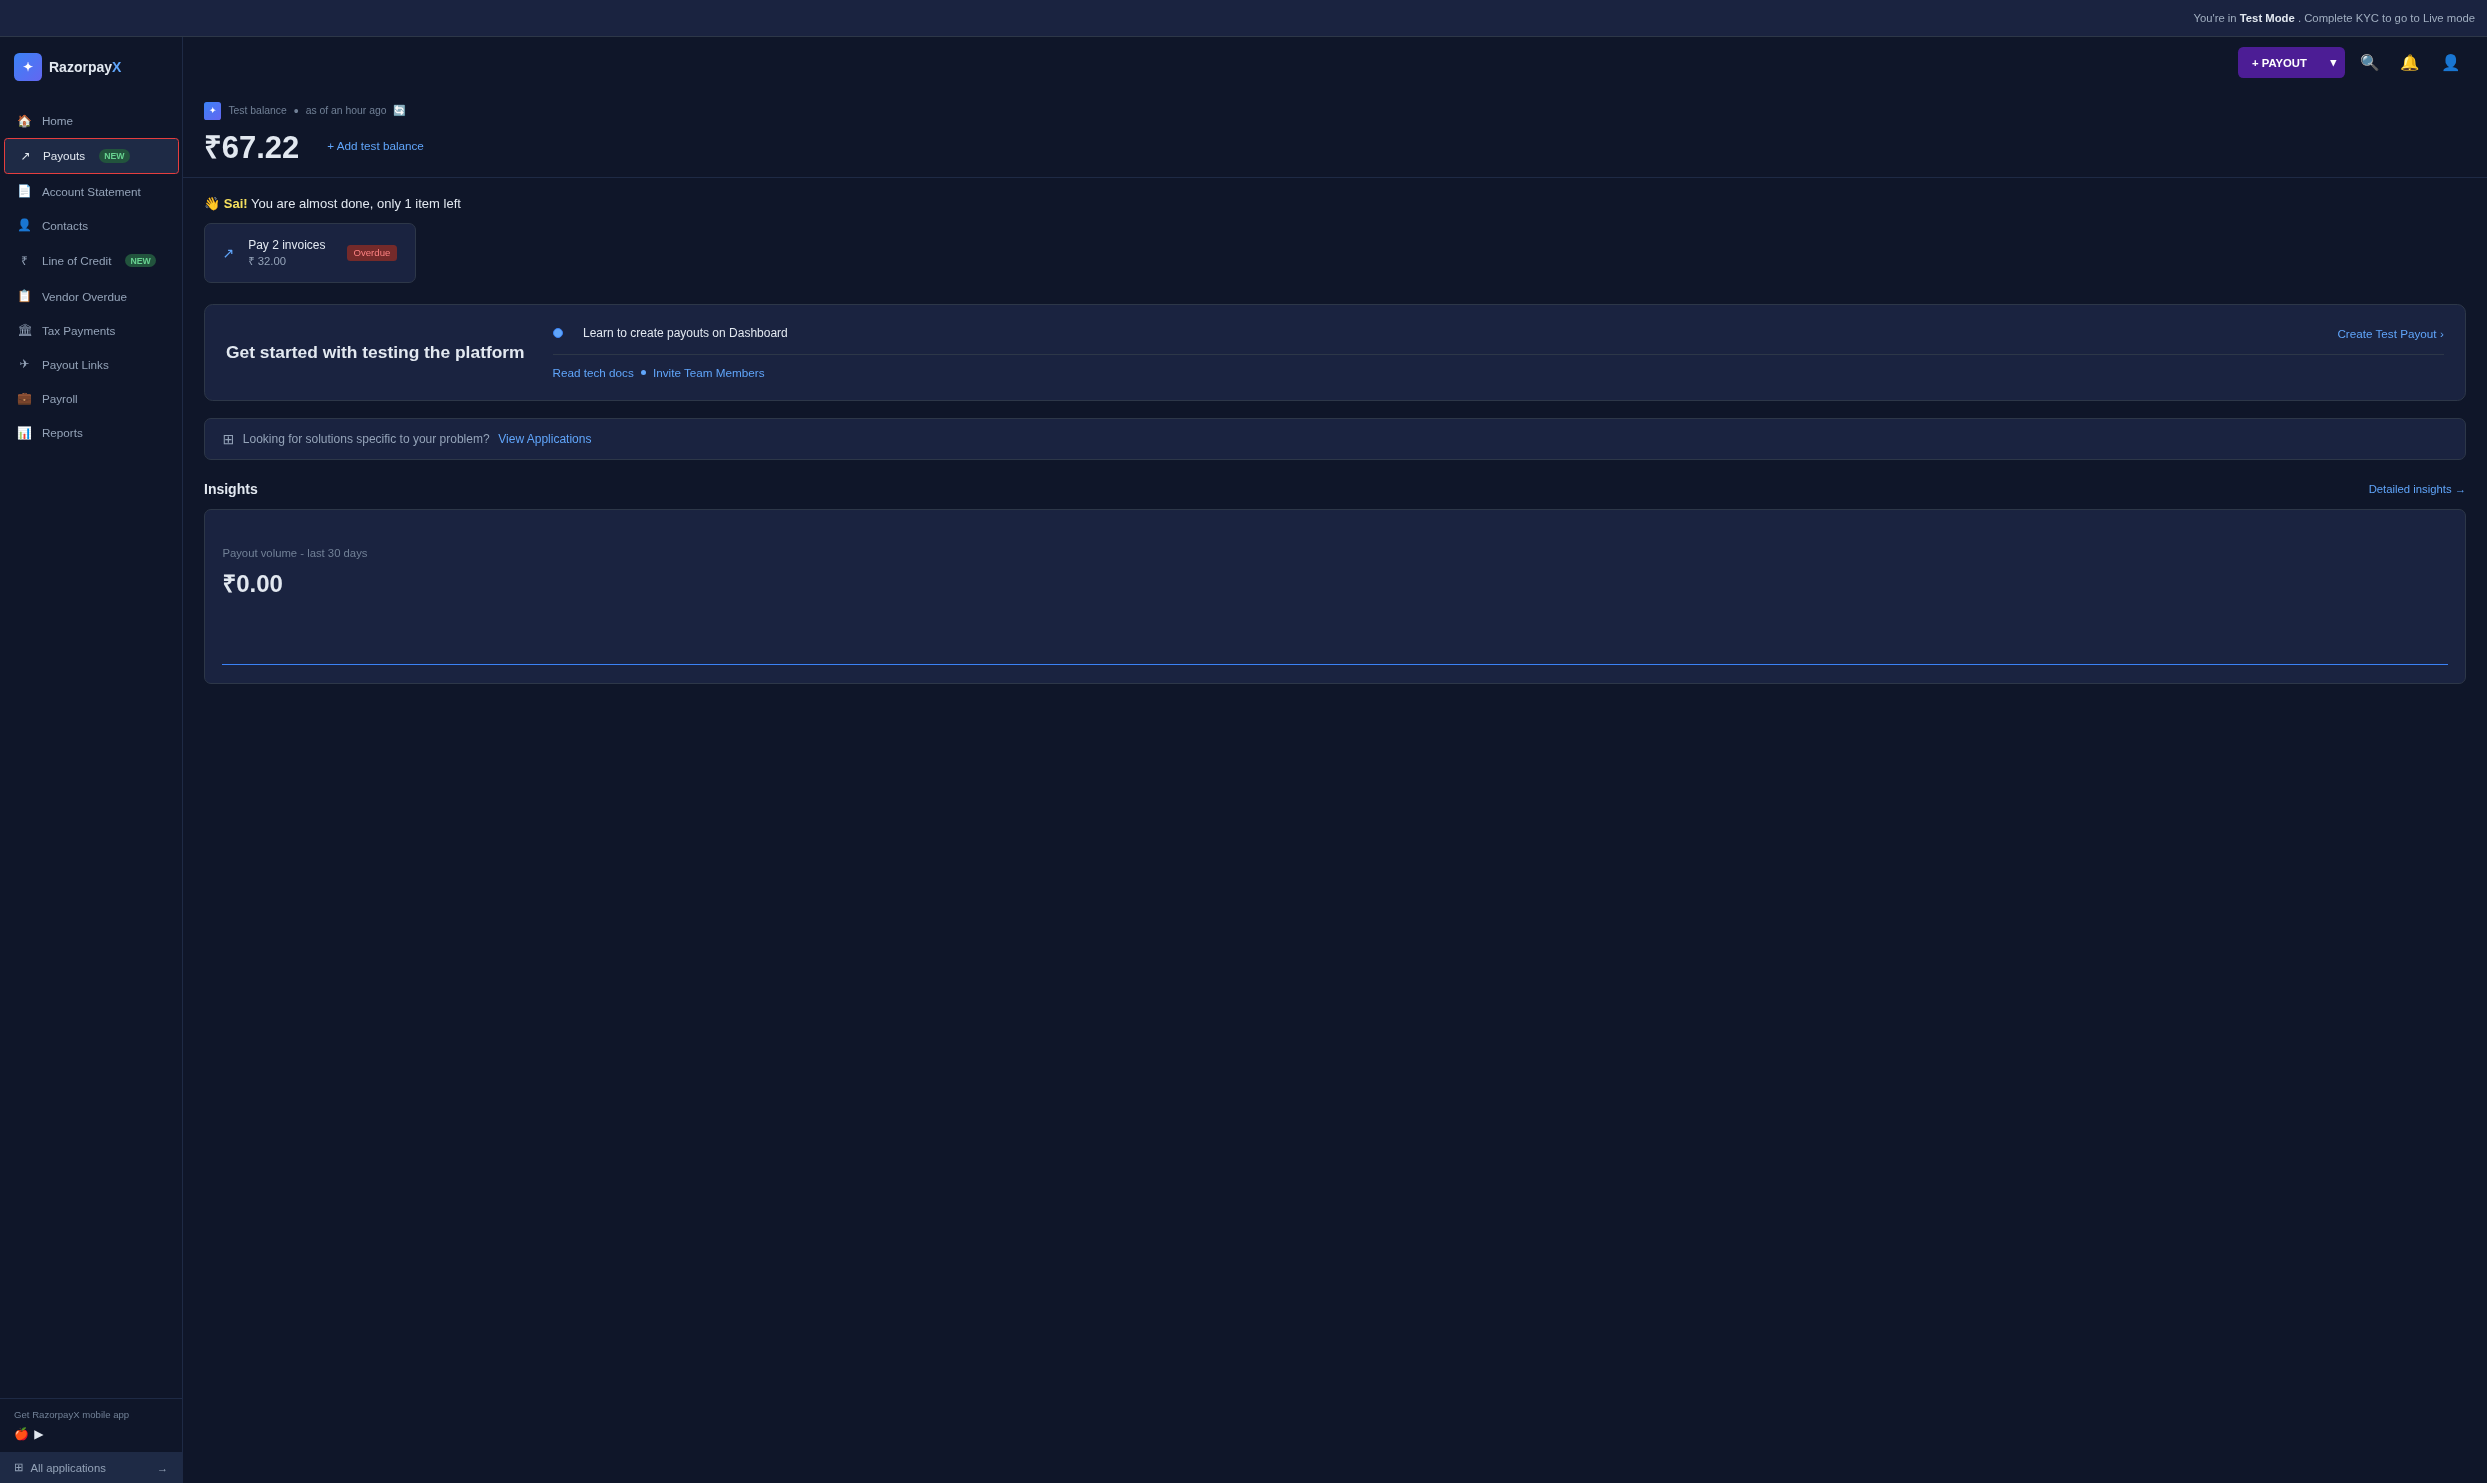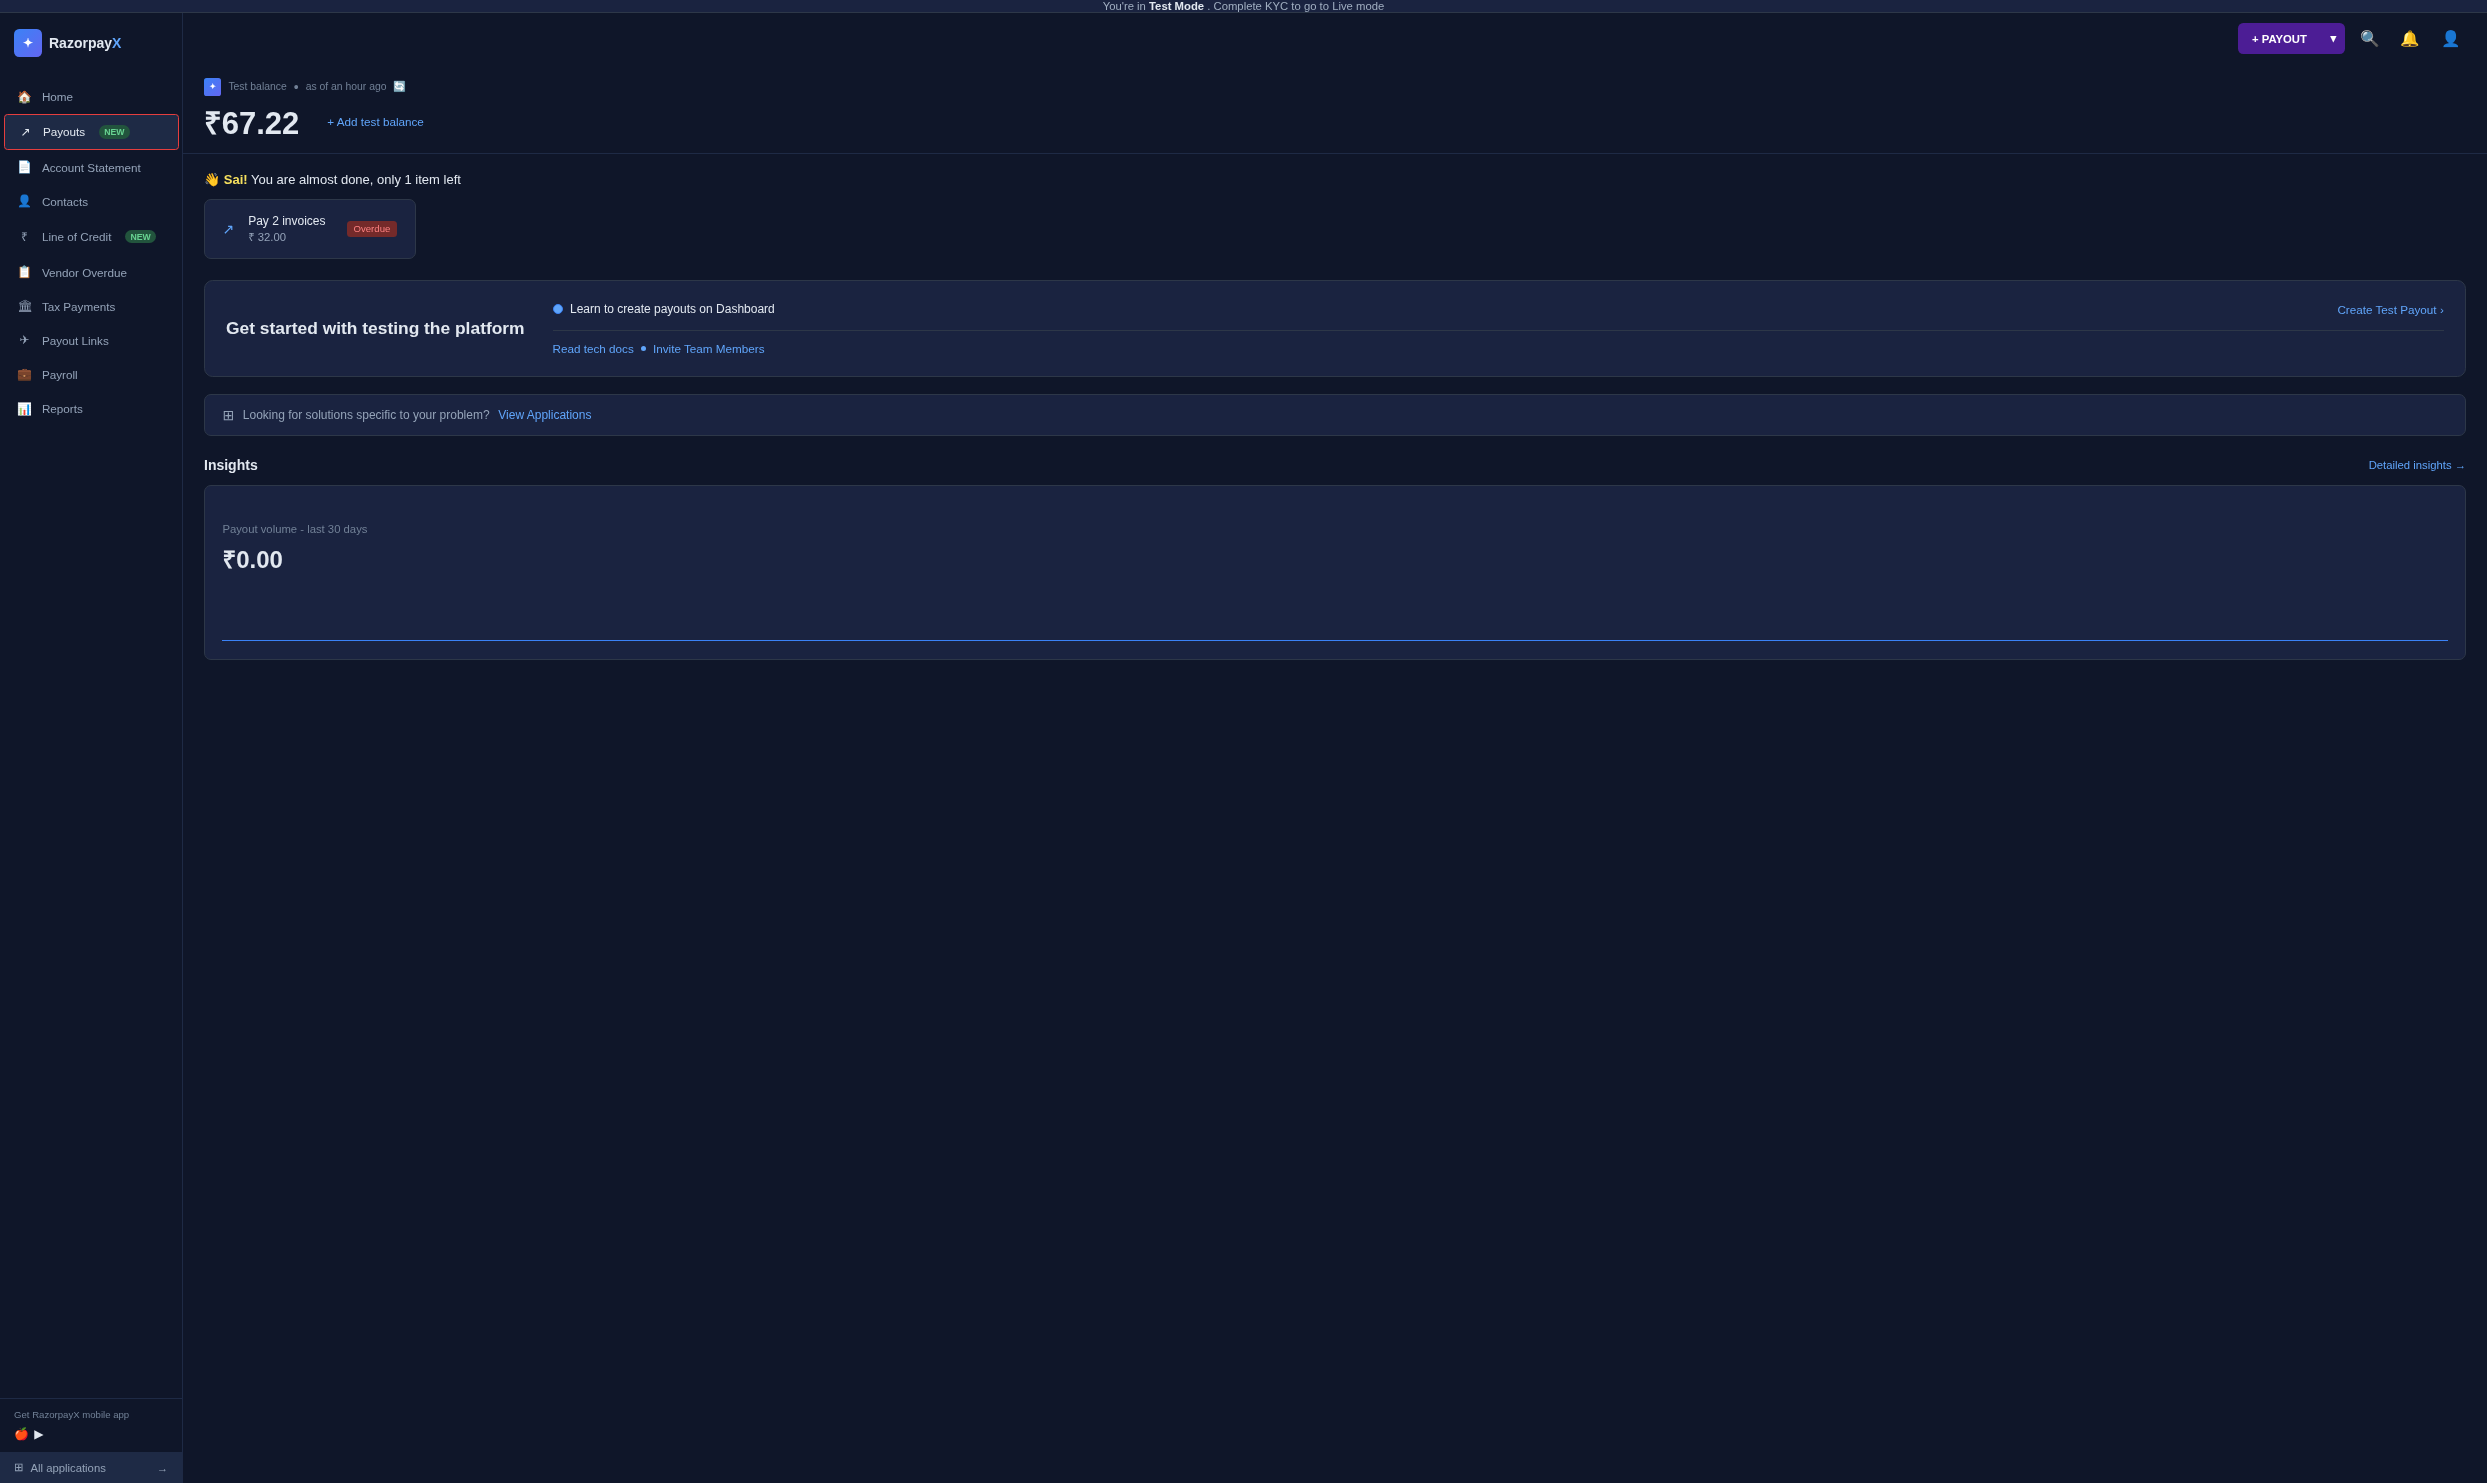--- a/index.html
+++ b/index.html
@@ -8,22 +8,22 @@
       background: #0f1629;
       color: #e2e8f0;
       min-height: 100vh;
       display: flex;
       flex-direction: column;
     }
 
     
     .top-banner {
       background: #1a2340;
-      text-align: center;
-      padding: 0;
+      text-align: right;
+      padding: 12px;
       font-size: 11.3px;
       color: #a0aec0;
       border-bottom: 0.9px solid #2d3748;
     }
     .top-banner strong { color: #e2e8f0; }
 
     
     .app-layout {
       display: flex;
       flex: 1;
@@ -323,21 +323,21 @@
     .learn-row {
       display: flex;
       align-items: center;
       justify-content: space-between;
       margin-bottom: 14px;
     }
 
     .learn-item {
       display: flex;
       align-items: center;
-      gap: 7px;
+      gap: 20px;
       color: #e2e8f0;
       font-size: 12px;
     }
 
     .learn-dot {
       width: 10.4px;
       height: 10.4px;
       border-radius: 50%;
       background: #60a5fa;
       border: 1.7px solid #3b82f6;

